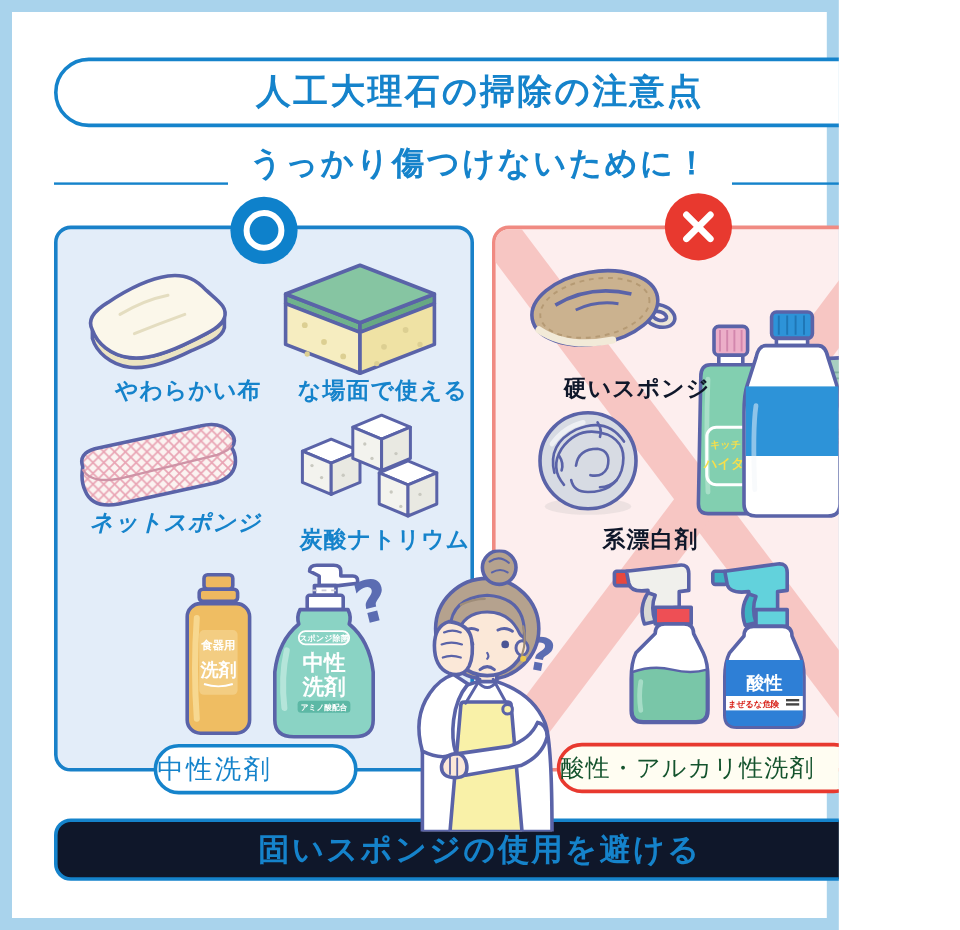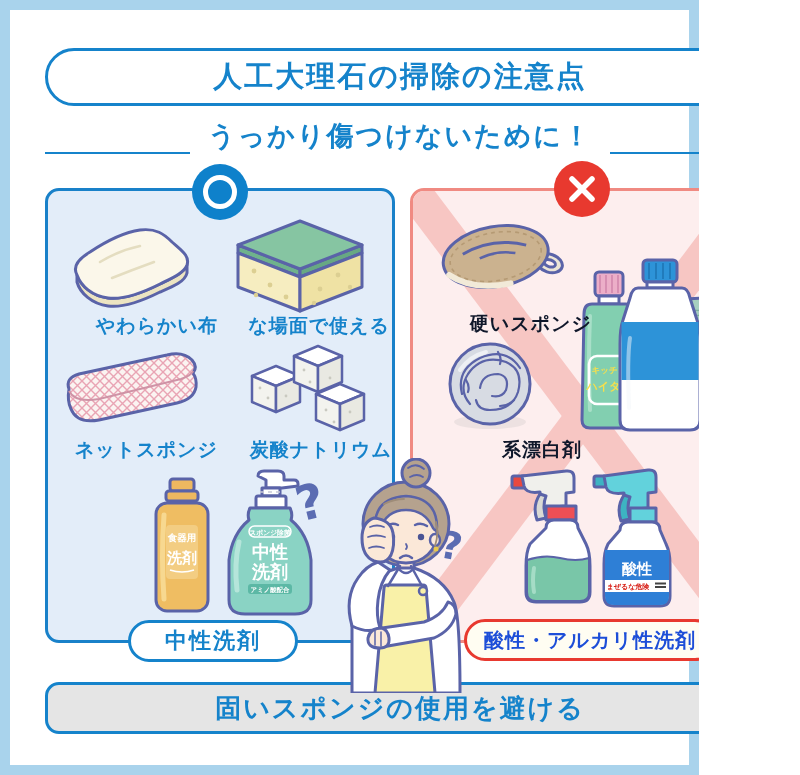--- a/index.html
+++ b/index.html
@@ -22,26 +22,26 @@
   .band-b{transform:rotate(-53deg);}
   .badge{position:absolute;width:56px;height:56px;border-radius:50%;z-index:6;
     display:flex;align-items:center;justify-content:center;}
   .badge-ok{left:192px;top:164px;background:#0e81cb;}
   .badge-ng{left:554px;top:161px;background:#e8392f;}
   .ring{width:24px;height:24px;border:5px solid #fff;border-radius:50%;}
   .art{position:absolute;z-index:2;}
   .item-label{position:absolute;font-weight:bold;font-size:19px;text-align:right;letter-spacing:1px;z-index:2;white-space:nowrap;}
   .lbl-blue{color:#1583cb;}
   .lbl-red{color:#0f172a;}
-  .tag{position:absolute;z-index:6;box-sizing:border-box;border-radius:24px;font-weight:bold;text-align:center;
-    display:flex;align-items:center;justify-content:center;}
+  .tag{position:absolute;z-index:6;box-sizing:border-box;border-radius:24px;font-weight:normal;text-align:center;
+    display:flex;align-items:center;}
   .tag-ok{left:128px;top:620px;width:170px;height:42px;background:#ffffff;border:3px solid #1583cb;color:#1583cb;font-size:22px;letter-spacing:2px;}
-  .tag-ng{left:464px;top:619px;width:252px;height:42px;background:#fffdf2;border:3px solid #e8392f;color:#1d4ed8;font-size:20px;letter-spacing:1px;}
+  .tag-ng{left:464px;top:619px;width:252px;height:42px;background:#fffdf2;border:3px solid #e8392f;color:#14532d;font-size:20px;letter-spacing:1px;}
   .footer-box{position:absolute;left:45px;top:682px;width:710px;height:52px;box-sizing:border-box;
-    background:#e5e5e5;border:3px solid #1583cb;border-radius:14px;z-index:3;
+    background:#0f172a;border:3px solid #1583cb;border-radius:14px;z-index:3;
     display:flex;align-items:center;justify-content:center;}
   .footer-box span{font-size:26px;font-weight:bold;color:#1583cb;letter-spacing:2px;}
   .woman{position:absolute;left:322px;top:458px;z-index:5;}
   .qmark{position:absolute;font-weight:bold;color:#5b6cb2;z-index:4;font-family:"DejaVu Sans",sans-serif;}
   .qmark-left{left:296px;top:474px;font-size:48px;transform:rotate(-14deg);}
   .qmark-right{left:440px;top:524px;font-size:38px;transform:rotate(10deg);}
   svg text{font-family:"Liberation Sans","DejaVu Sans",sans-serif;}
 </style>
 </head>
 <body>
@@ -255,21 +255,21 @@
     <path d="M13,84 L77,84 L77,130 Q77,139 68,139 L22,139 Q13,139 13,130 Z" fill="#2e7fd6"></path>
     <text x="45" y="108" font-size="15" font-weight="bold" fill="#ffffff" text-anchor="middle">酸性</text>
     <rect x="13" y="114" width="64" height="12" fill="#ffffff"></rect>
     <text x="36" y="123" font-size="7" font-weight="bold" fill="#d8241c" text-anchor="middle">まぜるな危険</text>
     <rect x="63" y="116.5" width="11" height="2" fill="#444444"></rect>
     <rect x="63" y="120" width="11" height="2" fill="#444444"></rect>
   </svg>
 
   <div class="item-label lbl-blue" style="left:48px;top:313px;width:170px;">やわらかい布</div>
   <div class="item-label lbl-blue" style="left:210px;top:313px;width:180px;">な場面で使える</div>
-  <div class="item-label lbl-blue" style="left:48px;top:437px;width:170px;">ネットスポンジ</div>
+  <div class="item-label lbl-blue" style="left:48px;top:423px;width:170px;font-style:italic;">ネットスポンジ</div>
   <div class="item-label lbl-blue" style="left:212px;top:437px;width:180px;">炭酸ナトリウム</div>
   <div class="item-label lbl-red" style="left:412px;top:311px;width:180px;">硬いスポンジ</div>
   <div class="item-label lbl-red" style="left:402px;top:437px;width:180px;">系漂白剤</div>
 
   <div class="qmark qmark-left">?</div>
   <div class="qmark qmark-right">?</div>
 
   <svg class="woman" width="165" height="235" viewBox="0 0 165 235">
     <g stroke="#5a63a8" stroke-width="3" stroke-linejoin="round" stroke-linecap="round">
       <ellipse cx="84" cy="66" rx="43" ry="42" fill="#b5a28e"></ellipse>

